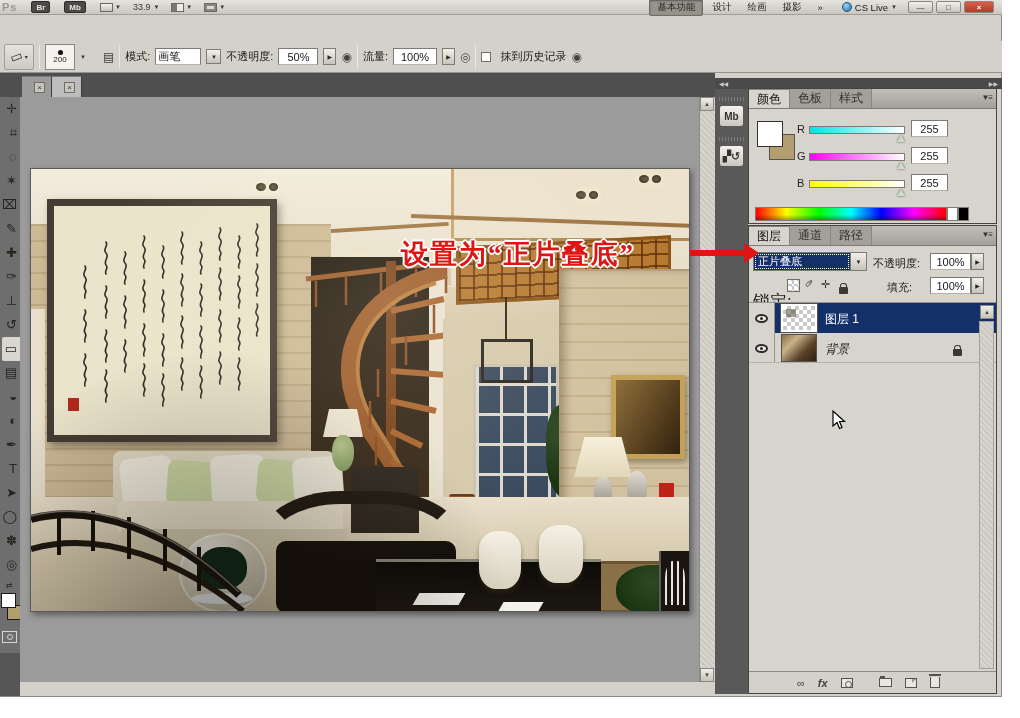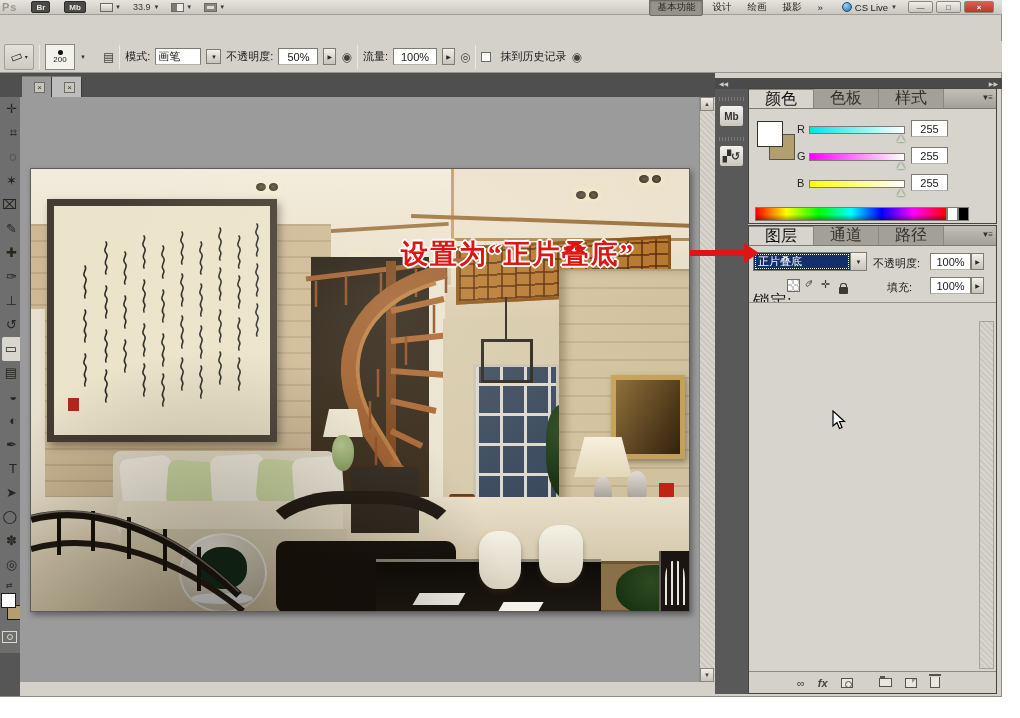--- a/index.html
+++ b/index.html
@@ -46,21 +46,21 @@
   #photo{position:absolute;left:10px;top:71px;width:660px;height:444px;background:linear-gradient(180deg,#efe8d8,#e2d6bd 22%,#cdb997 48%,#d8c8aa 72%,#cfc0a2);border:1px solid #5c5c5c;box-shadow:2px 3px 6px rgba(0,0,0,.4);overflow:hidden}
   #vscroll{position:absolute;left:699px;top:97px;width:16px;height:585px;background:repeating-linear-gradient(45deg,#d8d5cf 0 2px,#cbc8c1 2px 4px);border-left:1px solid #8f8c85}
   .sbtn{position:absolute;width:14px;height:14px;background:linear-gradient(#f0eee8,#c6c3bb);border:1px solid #8a8780;font-size:6px;color:#44423d;display:flex;align-items:center;justify-content:center}
   
   #dockhead{position:absolute;left:715px;top:78px;width:287px;height:11px;background:#4a4a4a;color:#cfccc5;font-size:6px;display:flex;align-items:center;justify-content:space-between;padding:0 4px}
   #dockstrip{position:absolute;left:715px;top:89px;width:33px;height:605px;background:#595959}
   .dockbtn{position:absolute;left:4px;width:25px;height:22px;background:linear-gradient(#f5f3ee,#c9c6be);border:1px solid #5c5a55;border-radius:3px;display:flex;align-items:center;justify-content:center;font-size:10px;font-weight:bold;color:#33312d}
   .grip{position:absolute;left:4px;width:25px;height:4px;background:repeating-linear-gradient(90deg,#7a7a7a 0 1px,transparent 1px 3px)}
   .panel{position:absolute;left:748px;width:249px;background:#d7d4ce;border:1px solid #45443f}
   .phead{height:20px;background:linear-gradient(#c2bfb8,#a3a09a);border-bottom:1px solid #7d7b73;display:flex;align-items:flex-end;position:relative}
-  .ptab{height:19px;padding:0 16px;font-size:16px;display:flex;align-items:center;background:#a3a09a;border-right:1px solid #8a8780;color:#33312d}
+  .ptab{height:19px;padding:0 8px;font-size:12px;display:flex;align-items:center;background:#a3a09a;border-right:1px solid #8a8780;color:#33312d}
   .ptab.active{background:#d7d4ce;color:#111;border-top:1px solid #8a8780}
   .pmenu{position:absolute;right:4px;top:4px;font-size:8px;color:#33312d;letter-spacing:-1px}
   
   .chlabel{font-size:11px;color:#222}
   .track{position:absolute;height:8px;width:96px;border:1px solid #7d7b73}
   .caret{position:absolute;width:0;height:0;border-left:4px solid transparent;border-right:4px solid transparent;border-bottom:7px solid #cfdcc4;filter:drop-shadow(0 0 1px #555)}
   
   .combo{position:absolute;background:#be185d;border:1px solid #7d7b73;display:flex}
   .combo .val{flex:1;background:#14306b;color:#fff;font-size:11px;display:flex;align-items:center;padding:0 4px;outline:1px dotted #fff;outline-offset:-2px}
   .eye{width:13px;height:9px;border:2px solid #2a2a28;border-radius:50%;position:relative;background:#eceae4}
@@ -431,20 +431,39 @@
       <i style="left:56px;top:31px;font-size:11px;color:#33312d;transform:rotate(-45deg)">✑</i>
       <i style="left:72px;top:32px;font-size:11px;color:#33312d">✛</i>
       <i style="left:90px;top:34px"><span class="lockico"></span></i>
       <i style="left:138px;top:34px;font-size:11px">填充:</i>
       <i class="inset" style="left:181px;top:31px;width:41px">
           <span>100%</span>
         </i>
       <i class="spin" style="left:222px;top:31px">▶</i>
 
       <div style="position:absolute;left:0;top:56px;width:247px;height:369px;background:#d7d4ce;border-top:1px solid #96938c">
+        <div style="position:absolute;left:0;top:0;width:247px;height:30px;background:#14306b">
+          <i style="left:0;top:0;width:26px;height:30px;background:#d7d4ce;border-right:1px solid #96938c;display:flex;align-items:center;justify-content:center">
+              <span class="eye"></span>
+            </i>
+          <i class="checker" style="left:32px;top:1px;width:36px;height:28px;border:2px solid #fff;outline:1px solid #55534e">
+              <i style="left:3px;top:3px;width:10px;height:8px;background:rgba(90,80,60,.55)"></i>
+            </i>
+          <i style="left:76px;top:8px;font-size:12px;color:#fff">图层 1</i>
+          <i class="sbtn" style="right:2px;top:2px">▲</i>
+        </div>
+        <div style="position:absolute;left:0;top:30px;width:247px;height:30px">
+          <i style="left:0;top:0;width:26px;height:30px;border-right:1px solid #96938c;display:flex;align-items:center;justify-content:center">
+              <span class="eye"></span>
+            </i>
+          <i style="left:32px;top:1px;width:36px;height:28px;border:1px solid #55534e;background:linear-gradient(135deg,#8a6a42 0%,#c9b28a 30%,#5a4228 65%,#2e2014 100%)"></i>
+          <i style="left:76px;top:8px;font-size:12px;font-style:italic;color:#1c1b18">背景</i>
+          <i style="left:204px;top:9px"><span class="lockico"></span></i>
+          <i style="left:0;top:29px;width:247px;height:1px;background:#b5b2aa"></i>
+        </div>
         <div style="position:absolute;right:2px;top:18px;bottom:2px;width:15px;background:repeating-linear-gradient(45deg,#d8d5cf 0 2px,#ccc9c2 2px 4px);border:1px solid #a5a29c"></div>
       </div>
 
       <div style="position:absolute;left:0;top:425px;width:247px;height:22px;background:#d4d1cb;border-top:1px solid #8f8c86;display:flex;align-items:center;gap:13px;padding-left:48px">
         <span class="bico">∞</span>
         <span class="bico" style="font-style:italic;font-weight:bold">fx</span>
         <span class="sq-ico mask"></span>
         <span class="bico"></span>
         <span class="folder"></span>
         <span class="sq-ico fold"></span>

